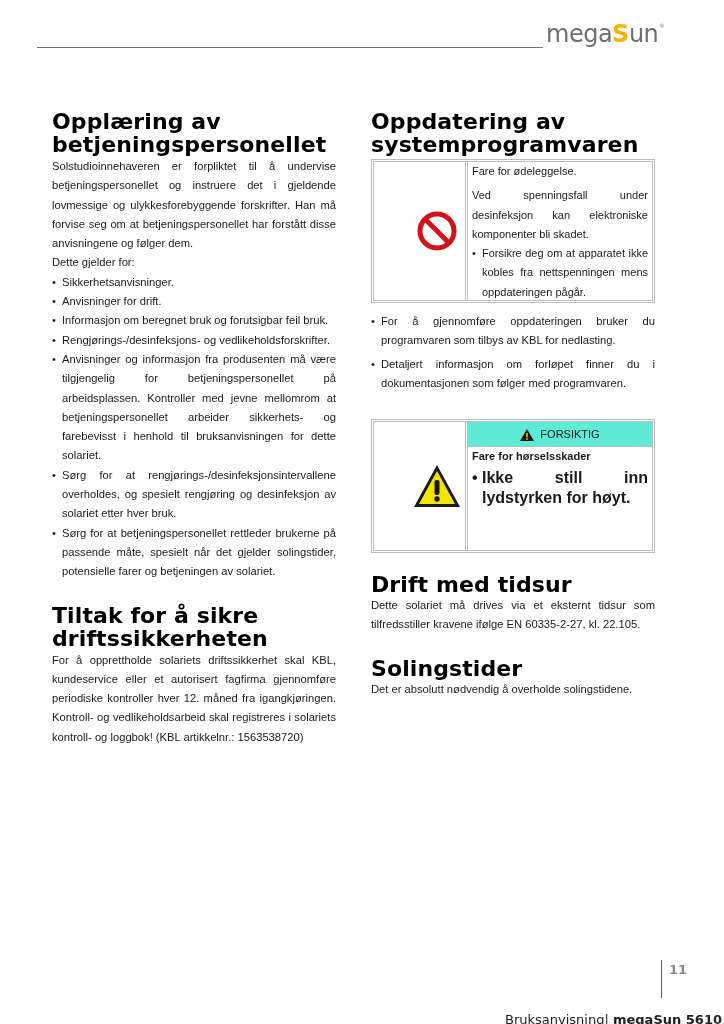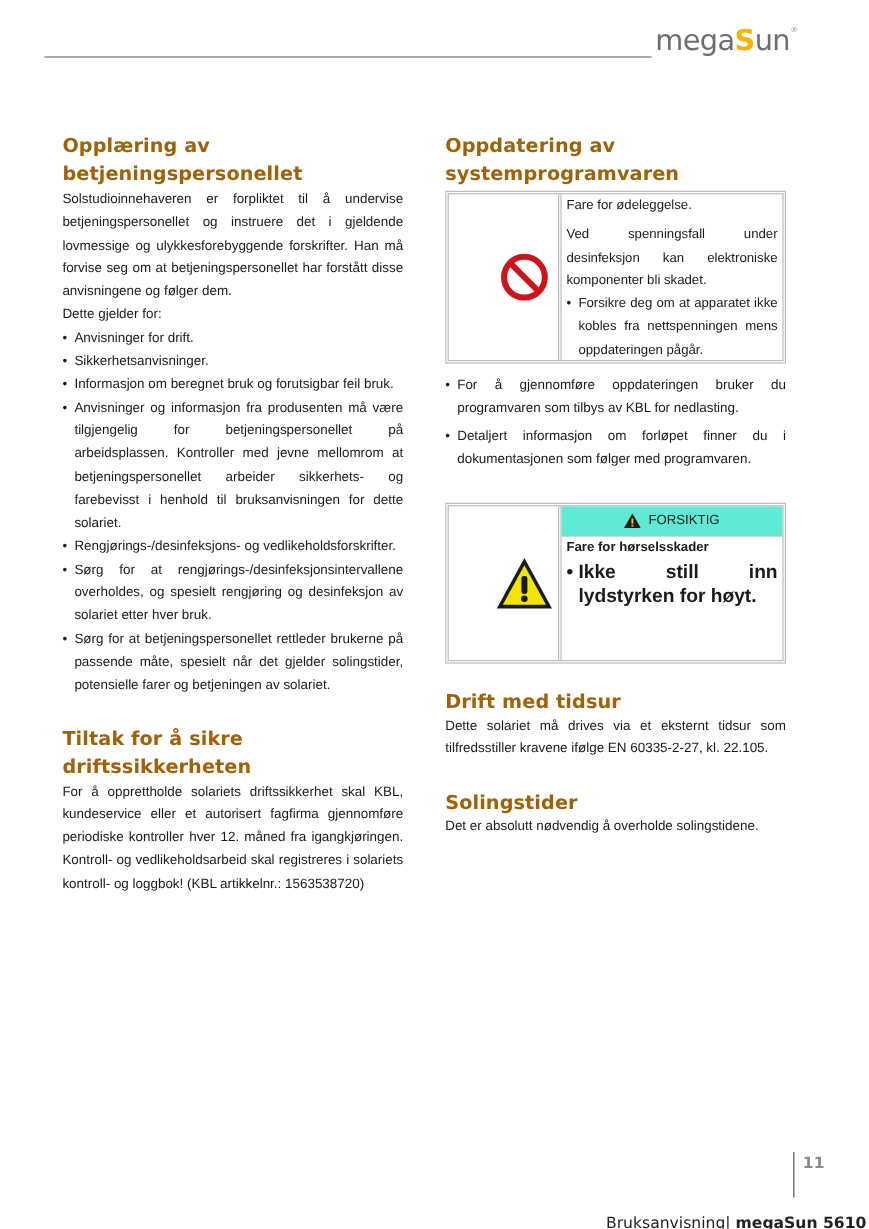--- a/index.html
+++ b/index.html
@@ -8,22 +8,22 @@
   .hdr-line { position: absolute; left: 37px; top: 47px; width: 506px; height: 1px; background: #707070; }
   .logo { position: absolute; left: 546px; top: 20px; font-family: "DejaVu Sans", sans-serif;
           font-size: 24px; color: #6e6e6e; letter-spacing: -0.5px; }
   .logo .s { color: #f2b600; font-weight: bold; }
   .logo .reg { position: absolute; right: -6px; top: 2px; font-size: 6px; color: #888; }
 
   .col { position: absolute; top: 110px; }
   .col-left { left: 52px; width: 284px; }
   .col-right { left: 371px; width: 284px; }
 
-  h2 { font-family: "DejaVu Sans", sans-serif; font-weight: bold; color: #a16207;
-       font-size: 16px; line-height: 23px; margin: 0; letter-spacing: 0.1px; }
+  h2 { font-family: "DejaVu Sans", sans-serif; font-weight: bold; color: #000000;
+       font-size: 22px; line-height: 23px; margin: 0; letter-spacing: 0.1px; }
   p { margin: 0; font-size: 11.2px; line-height: 19.3px; text-align: justify; }
   ul { list-style: none; margin: 0; padding: 0; }
   li { font-size: 11.2px; line-height: 19.3px; text-align: justify; position: relative; padding-left: 10px; }
   li::before { content: "•"; position: absolute; left: 0; top: 0; }
 
   .notice { border: 3px double #bdbdbd; display: flex; margin-top: 3px; padding-left: 35px; }
   .notice .icon-cell { width: 56px; border-right: 3px double #bdbdbd; display: flex; align-items: center; justify-content: center; flex-shrink: 0; }
   .notice .text-cell { flex: 1; padding: 0 4px 2px 4px; }
   .notice .text-cell p, .notice .text-cell li { font-size: 11px; line-height: 19.3px; }
 
@@ -47,25 +47,25 @@
 
 <div class="col col-left">
   <section>
     <h2>
       <span>Opplæring av</span><br>
       <span>betjeningspersonellet</span>
     </h2>
     <p style="margin-top:1px">Solstudioinnehaveren er forpliktet til å undervise betjeningspersonellet og instruere det i gjeldende lovmessige og ulykkesforebyggende forskrifter. Han må forvise seg om at betjeningspersonellet har forstått disse anvisningene og følger dem.</p>
     <p>Dette gjelder for:</p>
     <ul>
+      <li>Sikkerhetsanvisninger.</li>
       <li>Anvisninger for drift.</li>
-      <li>Sikkerhetsanvisninger.</li>
       <li>Informasjon om beregnet bruk og forutsigbar feil bruk.</li>
+      <li>Rengjørings-/desinfeksjons- og vedlikeholdsforskrifter.</li>
       <li>Anvisninger og informasjon fra produsenten må være tilgjengelig for betjeningspersonellet på arbeidsplassen. Kontroller med jevne mellomrom at betjeningspersonellet arbeider sikkerhets- og farebevisst i henhold til bruksanvisningen for dette solariet.</li>
-      <li>Rengjørings-/desinfeksjons- og vedlikeholdsforskrifter.</li>
       <li>Sørg for at rengjørings-/desinfeksjonsintervallene overholdes, og spesielt rengjøring og desinfeksjon av solariet etter hver bruk.</li>
       <li>Sørg for at betjeningspersonellet rettleder brukerne på passende måte, spesielt når det gjelder solingstider, potensielle farer og betjeningen av solariet.</li>
     </ul>
   </section>
 
   <section style="margin-top:22px">
     <h2>
       <span>Tiltak for å sikre</span><br>
       <span>driftssikkerheten</span>
     </h2>

